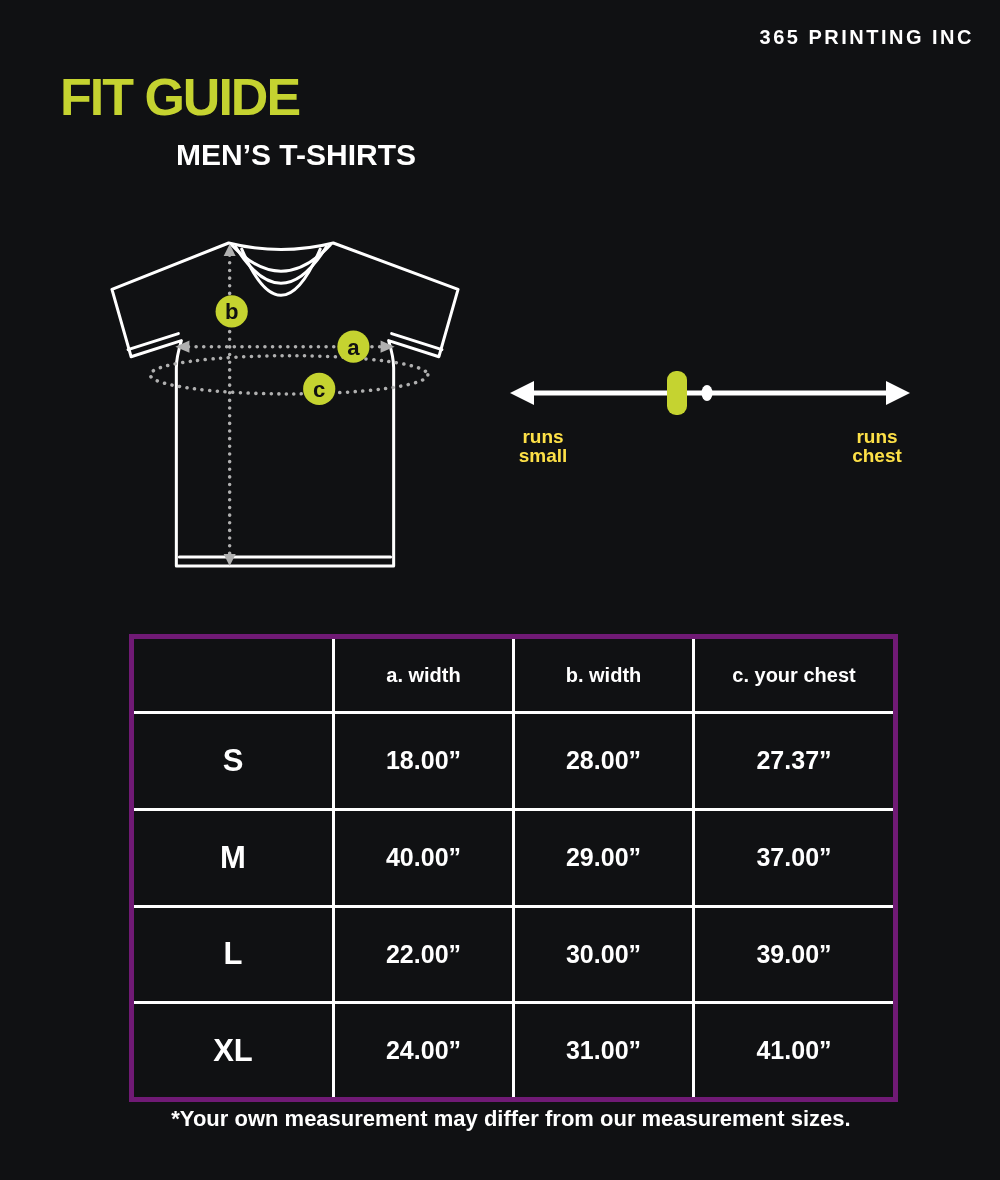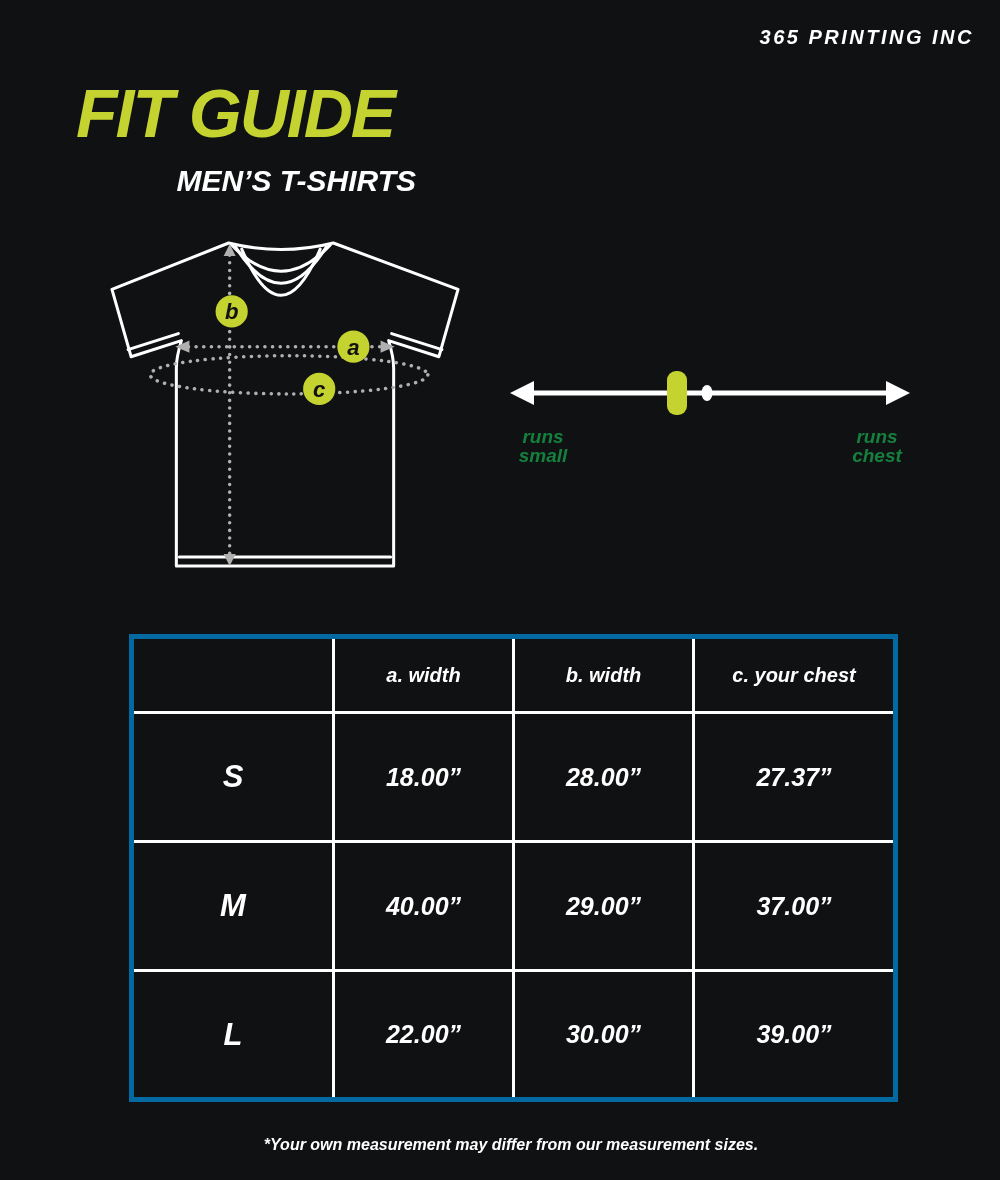--- a/index.html
+++ b/index.html
@@ -1,70 +1,69 @@
 <!DOCTYPE html>
 <html><head>
 <meta charset="utf-8">
 <style>
   html,body{margin:0;padding:0;background:#0c0d0e;}
   .page{
     position:relative;width:1000px;height:1180px;
     background:#101113;overflow:hidden;
     font-family:"Liberation Sans", sans-serif;
     color:#ffffff;
-    font-style:italic;
   }
   
   .brand{
     position:absolute;top:26px;right:26px;
     font-size:20px;font-weight:bold;letter-spacing:2.5px;
     color:#ffffff;white-space:nowrap;
   }
   
   .title-block{position:absolute;left:60px;top:62px;width:376px;}
   .title{
-    margin:16px;font-size:68px;line-height:70px;font-weight:bold;
+    margin:0;font-size:52px;line-height:70px;font-weight:bold;
     letter-spacing:-2px;color:#c5d330;white-space:nowrap;
   }
   .subtitle{
     margin:6px 20px 0 0;font-size:30px;font-weight:bold;
     letter-spacing:0px;color:#ffffff;text-align:right;
   }
   
   .tshirt-wrap{position:absolute;left:103px;top:239px;width:364px;height:334px;}
   
   .scale-wrap{position:absolute;left:500px;top:365px;width:420px;height:110px;}
   .scale-svg{position:absolute;left:0;top:0;}
   .scale-label{
     position:absolute;top:62px;text-align:center;
-    font-size:19px;line-height:19px;font-weight:bold;color:#15803d;
+    font-size:19px;line-height:19px;font-weight:bold;color:#fde047;
   }
   .scale-label.left{left:8px;width:70px;}
   .scale-label.center{left:140px;width:140px;}
   .scale-label.right{left:312px;width:130px;}
   
   .size-table{
     position:absolute;left:129px;top:634px;
     border-collapse:collapse;table-layout:fixed;
     width:764px;height:468px;
-    border:5px solid #0369a1;
+    border:5px solid #701a75;
   }
   .size-table th,.size-table td{
     border:3px solid #ffffff;text-align:center;vertical-align:middle;
     color:#ffffff;padding:0;
   }
   .size-table thead tr{height:76px;}
   .size-table tbody tr{height:65px;}
   .size-table th{font-size:20px;font-weight:bold;}
   td.size-cell{font-size:31px;font-weight:bold;}
   td.val-cell{font-size:25px;font-weight:bold;}
   
   .footnote{
-    position:absolute;left:129px;top:1136px;width:764px;
-    text-align:center;font-size:16px;font-weight:bold;color:#ffffff;
+    position:absolute;left:129px;top:1106px;width:764px;
+    text-align:center;font-size:22px;font-weight:bold;color:#ffffff;
   }
 </style>
 </head>
 <body>
 
 <div class="page">
 
   <div class="brand">365 PRINTING INC</div>
 
   <div class="title-block">
@@ -157,18 +156,24 @@
         <td class="val-cell">40.00”</td>
         <td class="val-cell">29.00”</td>
         <td class="val-cell">37.00”</td>
       </tr>
       <tr>
         <td class="size-cell">L</td>
         <td class="val-cell">22.00”</td>
         <td class="val-cell">30.00”</td>
         <td class="val-cell">39.00”</td>
       </tr>
+      <tr>
+        <td class="size-cell">XL</td>
+        <td class="val-cell">24.00”</td>
+        <td class="val-cell">31.00”</td>
+        <td class="val-cell">41.00”</td>
+      </tr>
     </tbody>
   </table>
 
   <div class="footnote">*Your own measurement may differ from our measurement sizes.</div>
 
 </div>
 
 </body></html>

